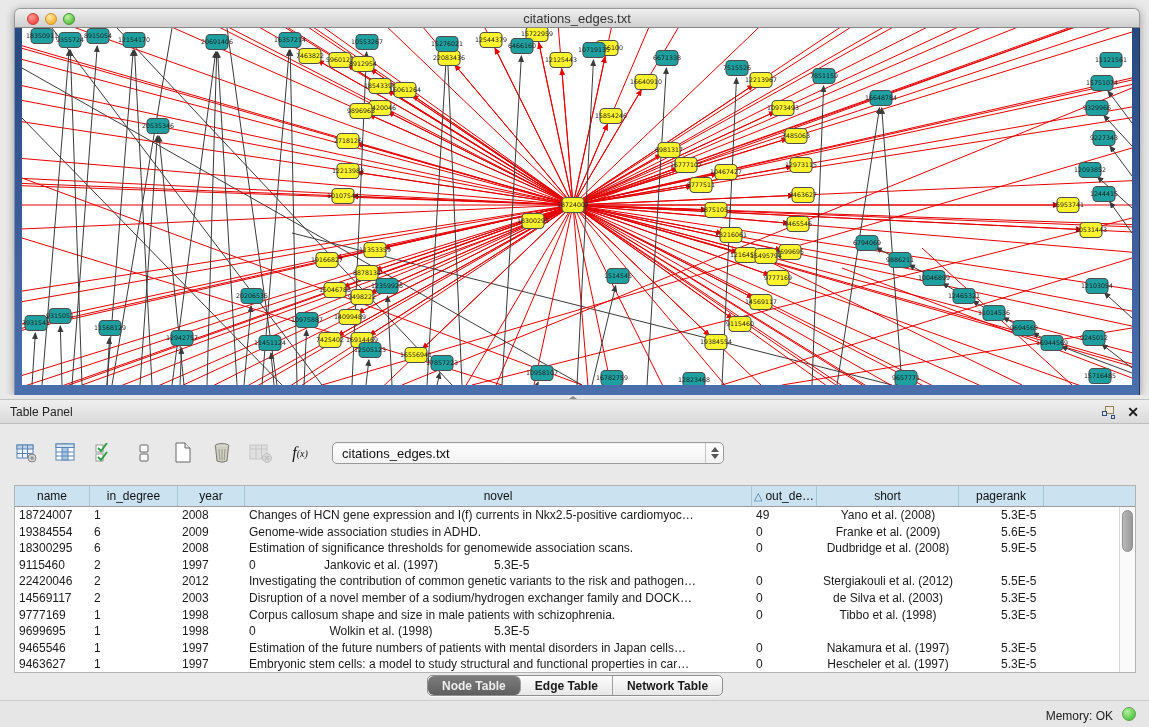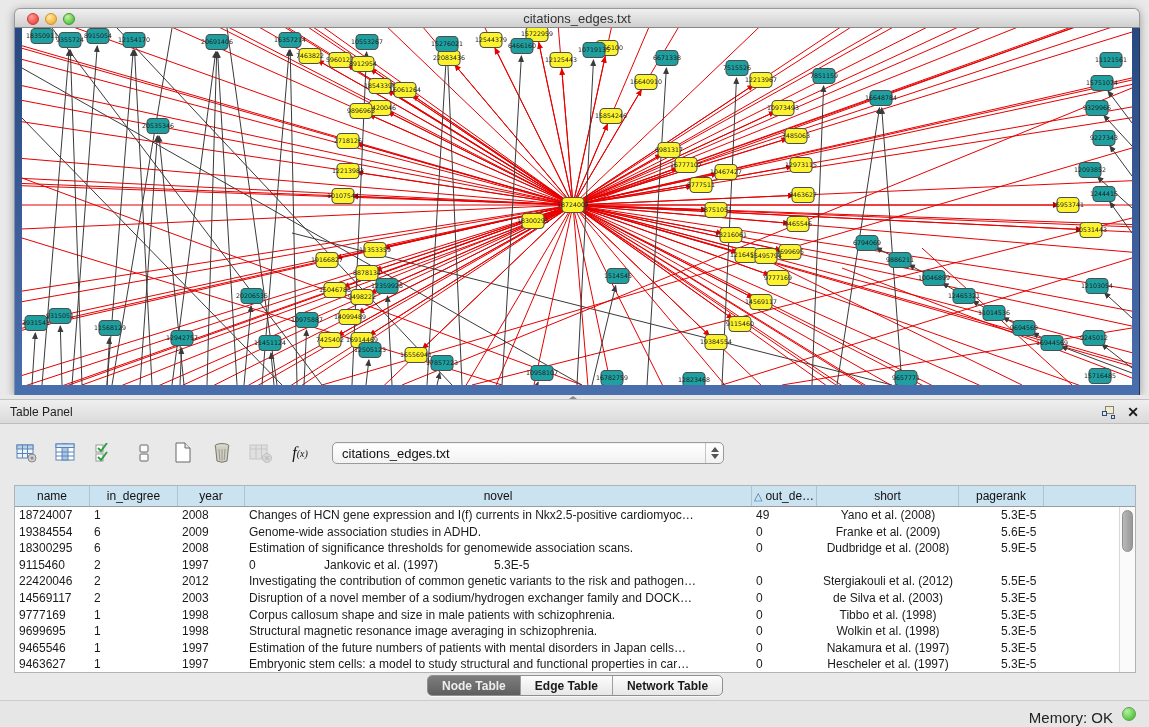--- a/index.html
+++ b/index.html
@@ -77,26 +77,26 @@
   #vthumb { position:absolute; left:2px; top:3px; width:11px; height:42px;
     border-radius:6px; background:linear-gradient(90deg,#b9b9b9,#989898); border:1px solid #8f8f8f; }
 
   
   #tabs { left:427px; top:250px; height:21px; display:flex;
     border:1px solid #8f8f8f; border-radius:5px; overflow:hidden;
     background:linear-gradient(#fdfdfd,#e7e7e7); box-shadow:0 1px 0 rgba(255,255,255,.7);}
   .tab { padding:0 14px; font-size:12px; font-weight:bold; color:#1a1a1a;
     line-height:20px; border-right:1px solid #9f9f9f; }
   .tab:last-child { border-right:none; }
-  .tab.selected { background:linear-gradient(#7d7d7d,#5f5f5f); color:#eeeeee; }
+  .tab.selected { background:linear-gradient(#7d7d7d,#5f5f5f); color:#eeeeee;border-radius:6px; }
 
   
   #statusbar { left:0; top:275px; width:1149px; height:27px;
     background:#e6e6e6; border-top:1px solid #cccccc; }
-  #memory-label { position:absolute; right:36px; top:8px; font-size:15px; color:#222; }
+  #memory-label { position:absolute; right:36px; top:8px; font-size:12px; color:#222; }
   #memory-dot { position:absolute; right:13px; top:6px; width:14px; height:14px;
     border-radius:50%; background:radial-gradient(circle at 35% 30%,#b7f0a0,#4cc93f 75%);
     border:1px solid #6a9c53; }
 </style>
 </head>
 <body>
 
 <div class="abs" id="net-window">
   <div class="abs" id="net-titlebar">
     <div class="abs traffic" id="btn-close"></div>
@@ -821,21 +821,20 @@
           <div class="td" style="width: 67px;">1998</div>
           <div class="td" style="width: 507px;">Corpus callosum shape and size in male patients with schizophrenia.</div>
           <div class="td" style="width: 65px;">0</div>
           <div class="td" style="width: 142px; text-align: center; padding-left: 0px;">Tibbo et al. (1998)</div>
           <div class="td" style="width: 85px; padding-left: 42px;">5.3E-5</div>
         </div>
         <div class="tr">
           <div class="td" style="width: 75px;">9699695</div>
           <div class="td" style="width: 88px;">1</div>
           <div class="td" style="width: 67px;">1998</div>
-          <div class="td" style="width: 507px;">Structural magnetic resonance image averaging in schizophrenia.</div>
           <div class="td" style="width: 65px;">0</div>
           <div class="td" style="width: 142px; text-align: center; padding-left: 0px;">Wolkin et al. (1998)</div>
           <div class="td" style="width: 85px; padding-left: 42px;">5.3E-5</div>
         </div>
         <div class="tr">
           <div class="td" style="width: 75px;">9465546</div>
           <div class="td" style="width: 88px;">1</div>
           <div class="td" style="width: 67px;">1997</div>
           <div class="td" style="width: 507px;">Estimation of the future numbers of patients with mental disorders in Japan cells…</div>
           <div class="td" style="width: 65px;">0</div>

